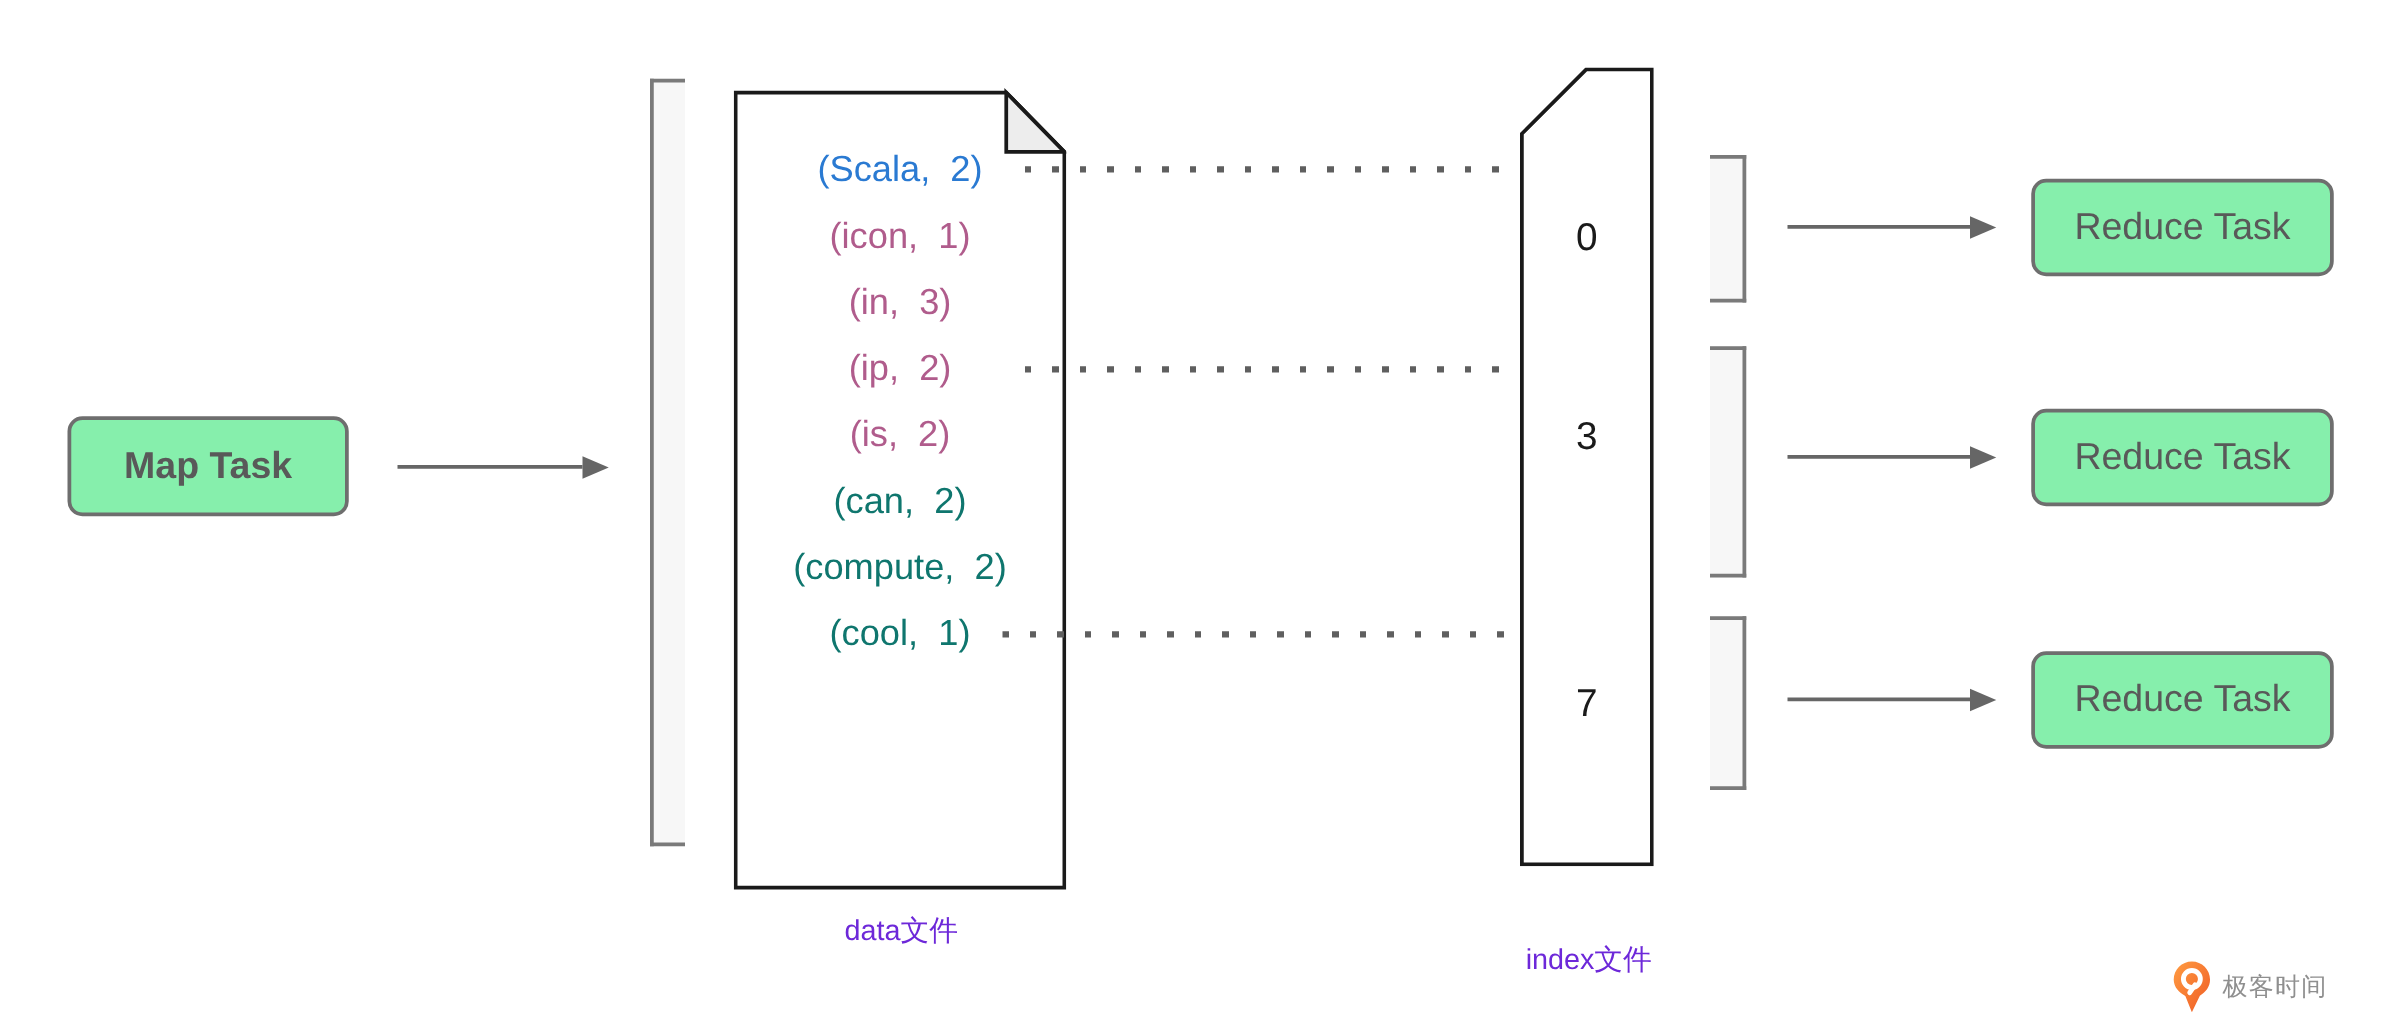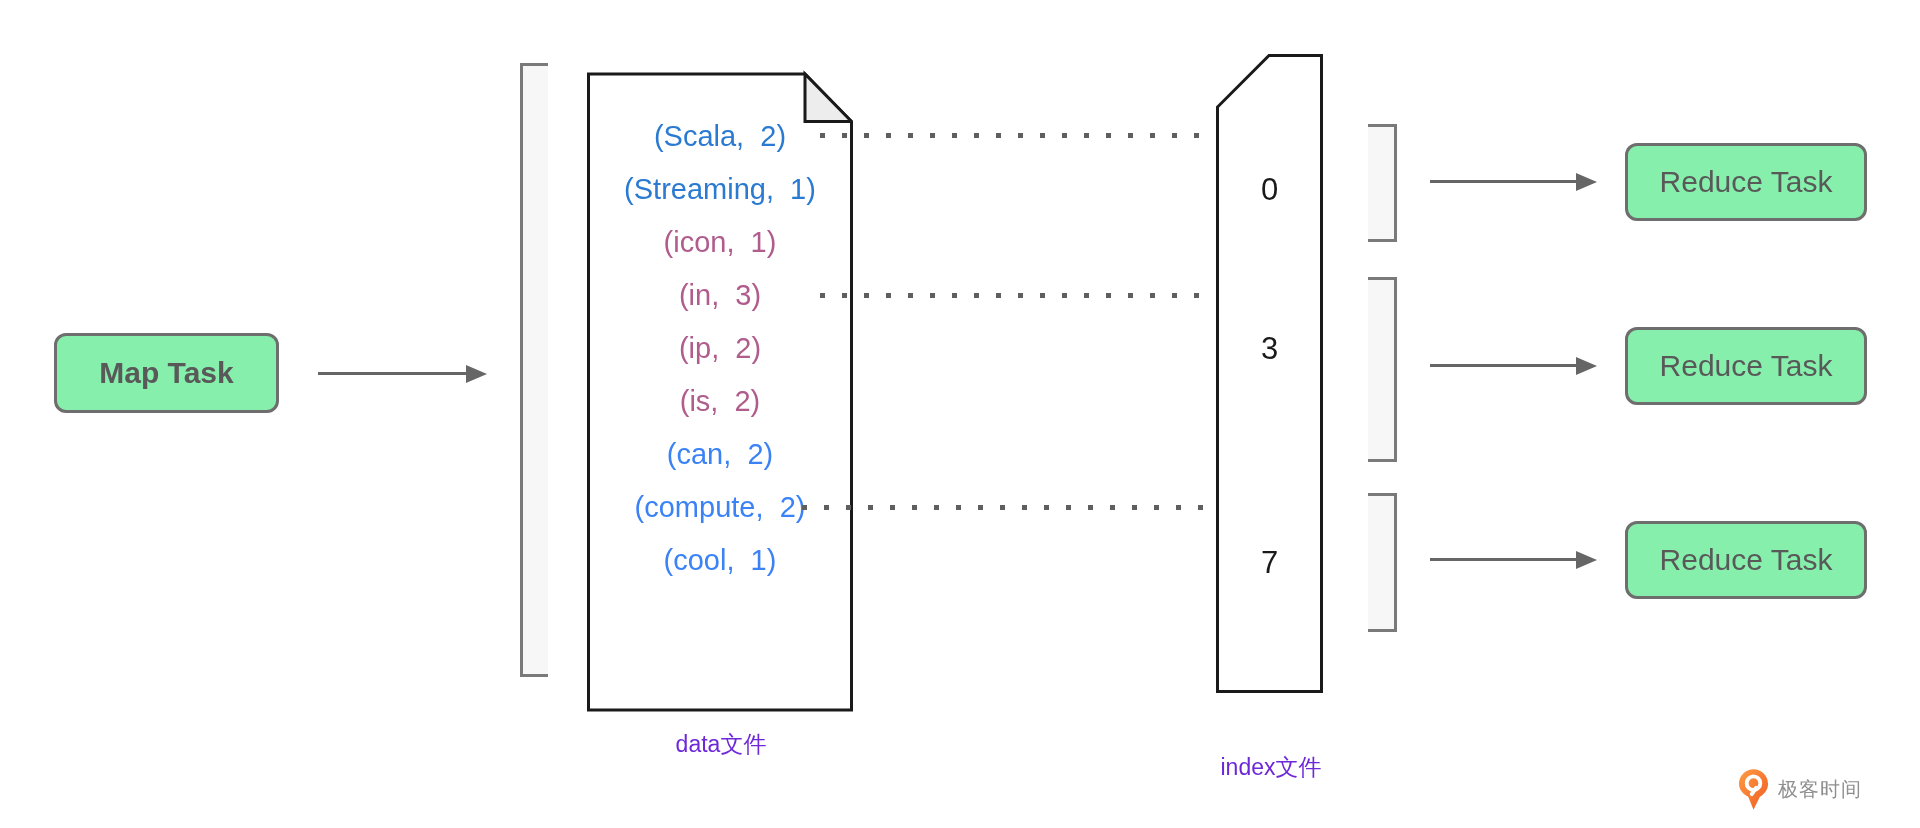--- a/index.html
+++ b/index.html
@@ -36,21 +36,21 @@
   #pb2{top:277px;height:185px;}
   #pb3{top:493px;height:139px;}
 
   
   #data-doc{position:absolute;left:587px;top:53px;width:266px;height:678px;}
   #index-doc{position:absolute;left:1216px;top:54px;width:107px;height:639px;}
   .doc-svg{position:absolute;left:0;top:0;width:100%;height:100%;}
   .tuples{position:absolute;left:0;top:57px;width:100%;display:flex;flex-direction:column;
           align-items:center;}
   .tuple{height:53px;line-height:53px;font-size:29px;white-space:pre;text-align:center;}
-  .g-blue{color:#2A7AD2;} .g-purple{color:#B05C8C;} .g-red{color:#3b82f6;}
+  .g-blue{color:#2A7AD2;} .g-purple{color:#B05C8C;} .g-red{color:#0f766e;}
   .offset{position:absolute;left:0;width:100%;text-align:center;font-size:31px;color:#1A1A1A;
           line-height:30px;}
   #off0{top:121px;} #off3{top:280px;} #off7{top:494px;}
 
   
   .dotline{position:absolute;height:5px;
            background-image:repeating-linear-gradient(90deg,#5F5F5F 0 5px,transparent 5px 22px);}
   #dot1{left:820px;top:133px;width:414px;}
   #dot2{left:820px;top:293px;width:414px;}
   #dot3{left:802px;top:505px;width:432px;}
@@ -78,21 +78,20 @@
 
   <div class="bracket-left"></div>
 
   <div id="data-doc">
     <svg class="doc-svg" viewBox="0 0 266 639">
       <path d="M1.5,1.5 L218,1.5 L264.5,49 L264.5,637.5 L1.5,637.5 Z" fill="#ffffff" stroke="#1a1a1a" stroke-width="3" stroke-linejoin="miter"></path>
       <path d="M218,1.5 L218,49 L264.5,49 Z" fill="#EDEDED" stroke="#1a1a1a" stroke-width="3" stroke-linejoin="miter"></path>
     </svg>
     <div class="tuples">
       <div class="tuple g-blue">(Scala,  2)</div>
-      <div class="tuple g-blue">(Streaming,  1)</div>
       <div class="tuple g-purple">(icon,  1)</div>
       <div class="tuple g-purple">(in,  3)</div>
       <div class="tuple g-purple">(ip,  2)</div>
       <div class="tuple g-purple">(is,  2)</div>
       <div class="tuple g-red">(can,  2)</div>
       <div class="tuple g-red">(compute,  2)</div>
       <div class="tuple g-red">(cool,  1)</div>
     </div>
   </div>
 

